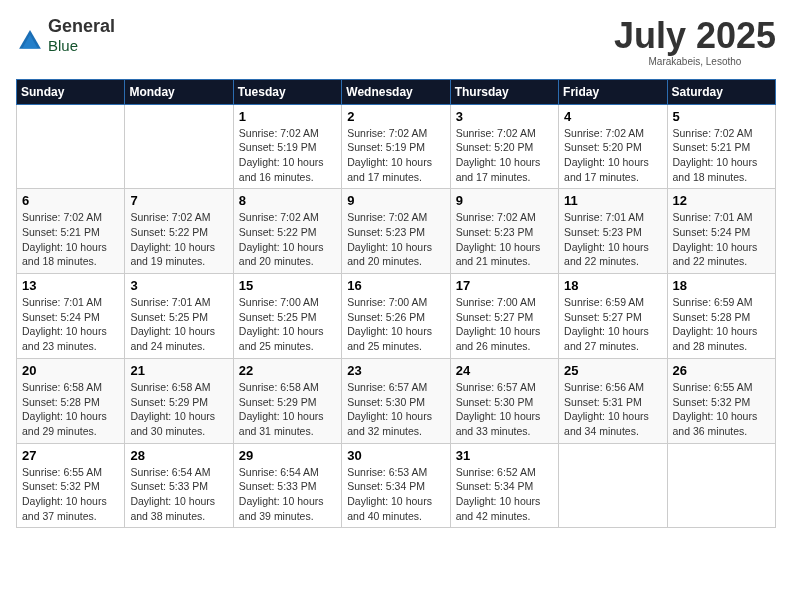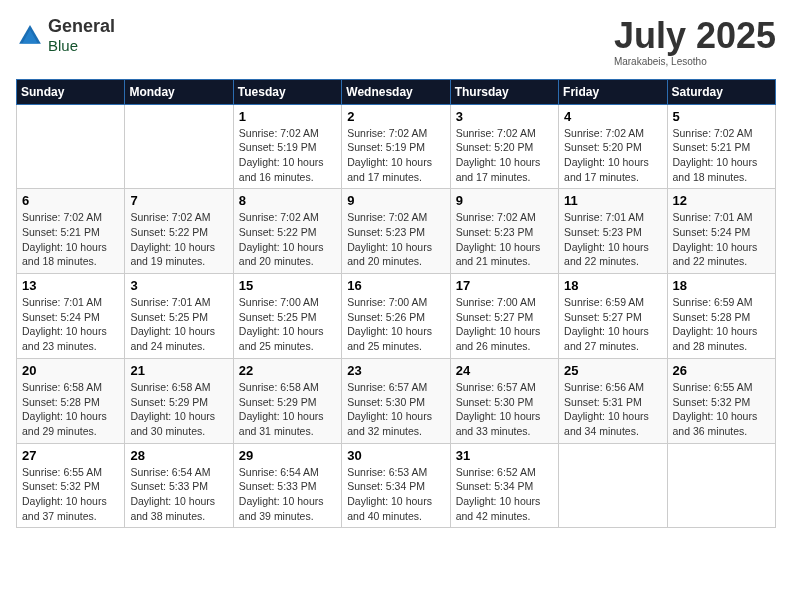--- a/index.html
+++ b/index.html
@@ -11,39 +11,39 @@
       padding: 16px;
     }
     .header-area {
       display: flex;
       align-items: flex-start;
       justify-content: space-between;
       margin-bottom: 12px;
     }
     .logo {
       display: flex;
-      align-items: center;
+      align-items: flex-end;
       gap: 4px;
     }
     .logo-text-general {
       font-size: 18px;
       font-weight: bold;
       color: #333;
     }
     .logo-text-blue {
       font-size: 15px;
       font-weight: normal;
       color: #14532d;
     }
     .logo-icon {
       width: 28px;
       height: 28px;
     }
     .title-area {
-      text-align: left;
+      text-align: center;
     }
     .title-month {
       font-size: 36px;
       font-weight: bold;
       color: #333;
       line-height: 1.1;
     }
     .title-location {
       font-size: 10px;
       color: #555;

